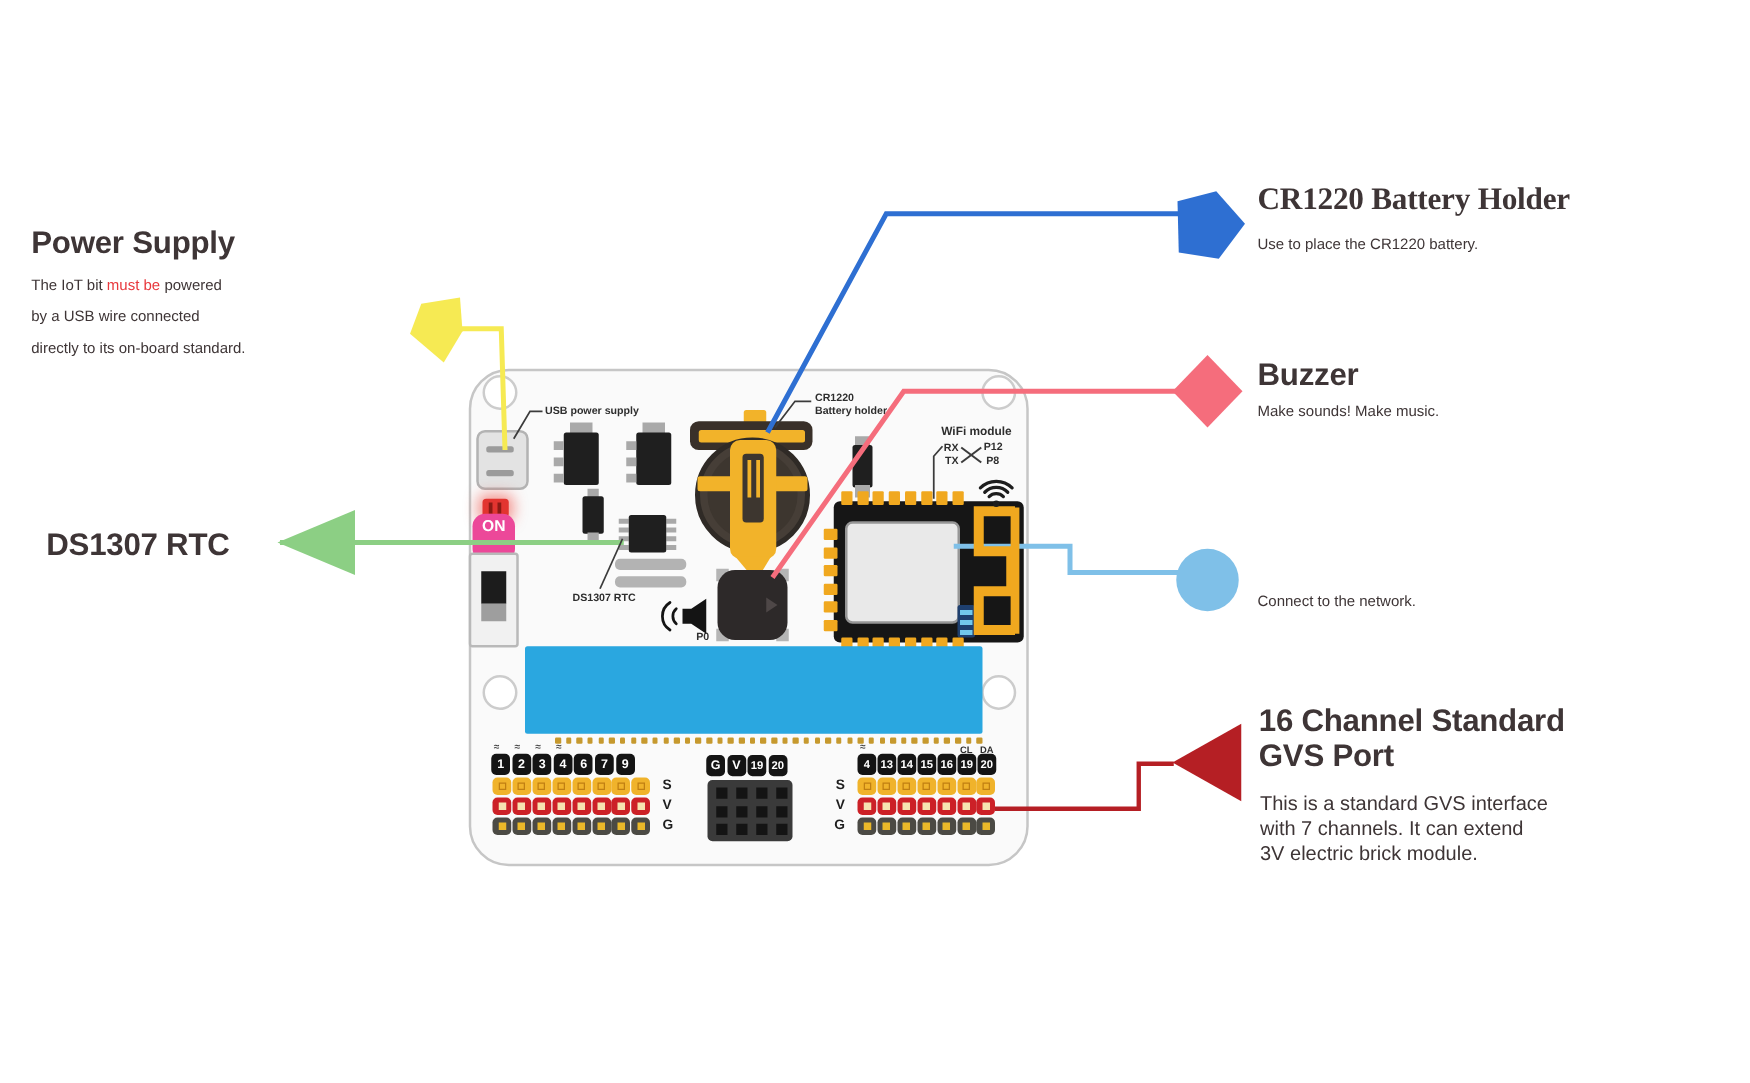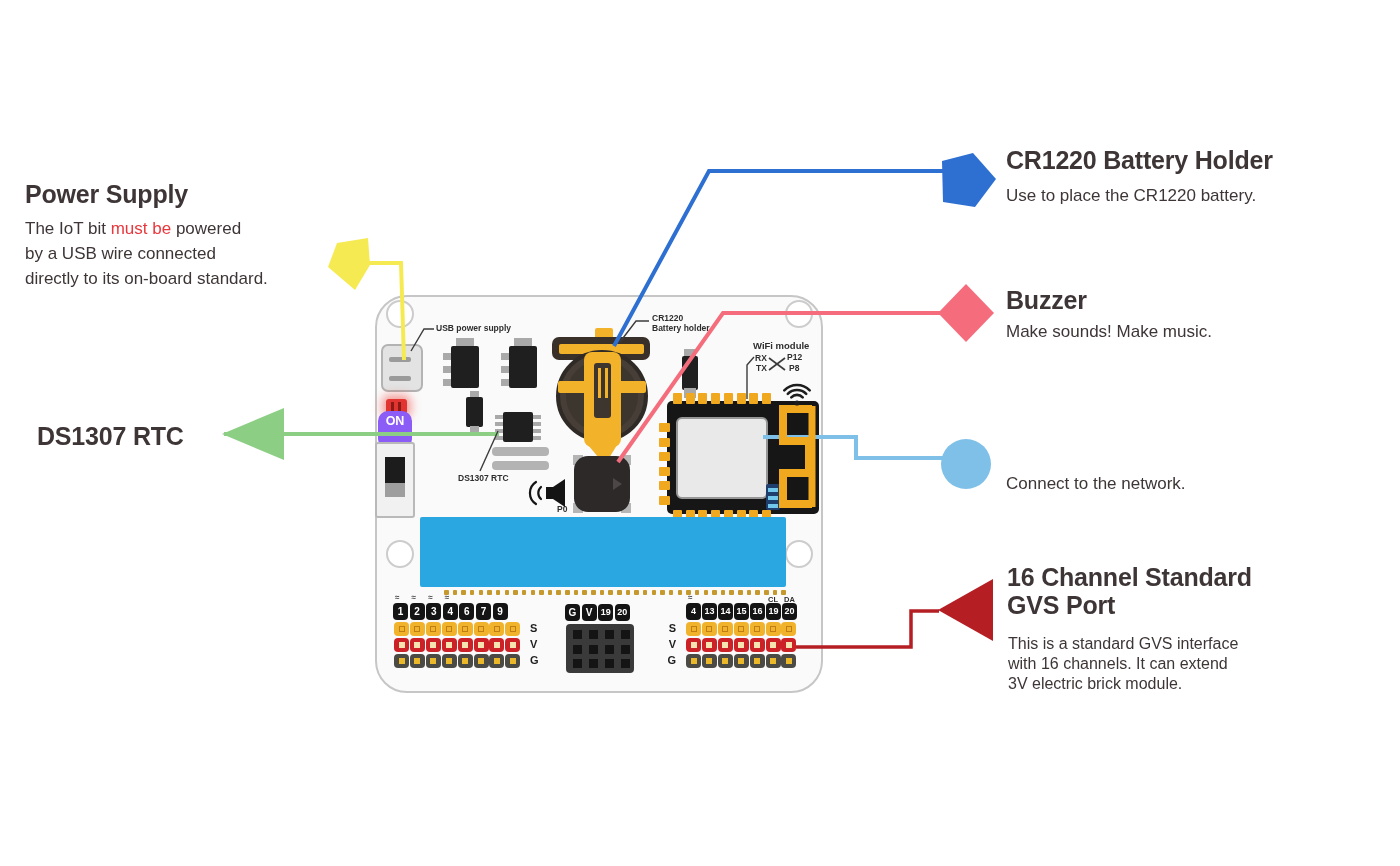--- a/index.html
+++ b/index.html
@@ -1,19 +1,19 @@
 <!DOCTYPE html>
 <html><head>
 <meta charset="utf-8">
 <style>
   html,body{margin:0;padding:0;background:#fff;}
   #canvas{position:relative;width:1400px;height:866px;background:#fff;overflow:hidden;
           font-family:"Liberation Sans",sans-serif;color:#3e3536;}
   .h1{position:absolute;font-size:25px;font-weight:bold;color:#3e3536;letter-spacing:-0.2px;white-space:nowrap;}
-  .bodytxt{position:absolute;font-size:17px;color:#3e3536;white-space:nowrap;}
+  .bodytxt{position:absolute;font-size:12px;color:#3e3536;white-space:nowrap;}
   .em-red{color:#e8383d;}
   .sl{position:absolute;font-size:8.5px;line-height:10px;font-weight:bold;color:#2e2e2e;white-space:nowrap;}
   .board{position:absolute;left:375px;top:295px;width:448px;height:398px;background:#fafafa;
          border:2px solid #c6c6c6;border-radius:32px;box-sizing:border-box;}
   .hole{position:absolute;width:28px;height:28px;border-radius:50%;background:#fff;border:2px solid #ccc;box-sizing:border-box;}
   .badge{position:absolute;width:15px;height:17px;background:#141414;border-radius:4px;color:#fff;
          font-size:10px;font-weight:bold;text-align:center;line-height:17px;font-family:"Liberation Sans",sans-serif;}
   .pin{position:absolute;width:15px;height:14px;border-radius:4px;}
   .pin i{position:absolute;left:4.5px;top:3.5px;width:6px;height:6px;display:block;}
   .pin.S{background:#f0b32b;} .pin.S i{border:1.5px solid #c07f12;box-sizing:border-box;}
@@ -35,55 +35,55 @@
 
   <div class="h1" style="left:25px;top:180px;">Power Supply</div>
   <div class="bodytxt" style="left:25px;top:216px;line-height:25px;">
     <span>The IoT bit </span><span class="em-red">must be</span><span> powered</span><br>
     <span>by a USB wire connected</span><br>
     <span>directly to its on-board standard.</span>
   </div>
 
   <div class="h1" style="left:37px;top:422px;">DS1307 RTC</div>
 
-  <div class="h1" style="left:1006px;top:146px;">CR1220 Battery Holder</div>
+  <div class="h1" style="left:1006px;top:146px;font-family:Liberation Serif, serif;">CR1220 Battery Holder</div>
   <div class="bodytxt" style="left:1006px;top:182px;line-height:27px;">
     <span>Use to place the CR1220 battery.</span><br>
   </div>
 
   <div class="h1" style="left:1006px;top:286px;">Buzzer</div>
   <div class="bodytxt" style="left:1006px;top:322px;">Make sounds! Make music.</div>
 
   <div class="bodytxt" style="left:1006px;top:474px;">Connect to the network.</div>
 
   <div class="h1" style="left:1007px;top:563px;line-height:28px;">
     <span>16 Channel Standard</span><br>
     <span>GVS Port</span>
   </div>
   <div class="bodytxt" style="left:1008px;top:634px;line-height:20px;font-size:16px;">
     <span>This is a standard GVS interface</span><br>
-    <span>with 16 channels. It can extend</span><br>
+    <span>with 7 channels. It can extend</span><br>
     <span>3V electric brick module.</span>
   </div>
 
   <div class="board"></div>
   <div class="hole" style="left:386px;top:300px;"></div>
   <div class="hole" style="left:785px;top:300px;"></div>
   <div class="hole" style="left:386px;top:540px;"></div>
   <div class="hole" style="left:785px;top:540px;"></div>
 
   <div class="comp" style="left:381px;top:344px;width:42px;height:48px;background:#e3e3e3;border:2px solid #b3b3b3;border-radius:7px;"></div>
   <div class="comp" style="left:389px;top:357px;width:22px;height:5px;background:#9b9b9b;border-radius:2px;"></div>
   <div class="comp" style="left:389px;top:376px;width:22px;height:5px;background:#9b9b9b;border-radius:2px;"></div>
   <div class="sl" style="left:436px;top:323px;">USB power supply</div>
 
   <div class="comp" style="left:386px;top:399px;width:21px;height:15px;background:#e23430;border-radius:3px;box-shadow:0 0 10px 4px rgba(240,60,50,0.5);"></div>
   <div class="comp" style="left:391px;top:402px;width:3px;height:9px;background:#8c1a15;"></div>
   <div class="comp" style="left:398px;top:402px;width:3px;height:9px;background:#8c1a15;"></div>
-  <div class="comp" style="left:378px;top:411px;width:34px;height:38px;background:#8b5cf6;border-radius:10px;color:#fff;font-size:12.5px;font-weight:bold;text-align:center;line-height:20px;">ON</div>
+  <div class="comp" style="left:378px;top:411px;width:34px;height:38px;background:#ec4899;border-radius:10px;color:#fff;font-size:12.5px;font-weight:bold;text-align:center;line-height:20px;">ON</div>
   <div class="comp" style="left:375px;top:442px;width:40px;height:76px;background:#f1f1f1;border:2px solid #b9b9b9;border-radius:3px;"></div>
   <div class="comp" style="left:385px;top:457px;width:20px;height:26px;background:#1c1c1c;"></div>
   <div class="comp" style="left:385px;top:483px;width:20px;height:14px;background:#9e9e9e;"></div>
 
   <div class="comp" style="left:456px;top:338px;width:18px;height:9px;background:#a9a9a9;"></div>
   <div class="comp" style="left:451px;top:346px;width:28px;height:42px;background:#1f1f1f;border-radius:2px;"></div>
   <div class="comp" style="left:443px;top:353px;width:8px;height:7px;background:#a9a9a9;"></div>
   <div class="comp" style="left:443px;top:366px;width:8px;height:7px;background:#a9a9a9;"></div>
   <div class="comp" style="left:443px;top:379px;width:8px;height:7px;background:#a9a9a9;"></div>
   <div class="comp" style="left:514px;top:338px;width:18px;height:9px;background:#a9a9a9;"></div>

